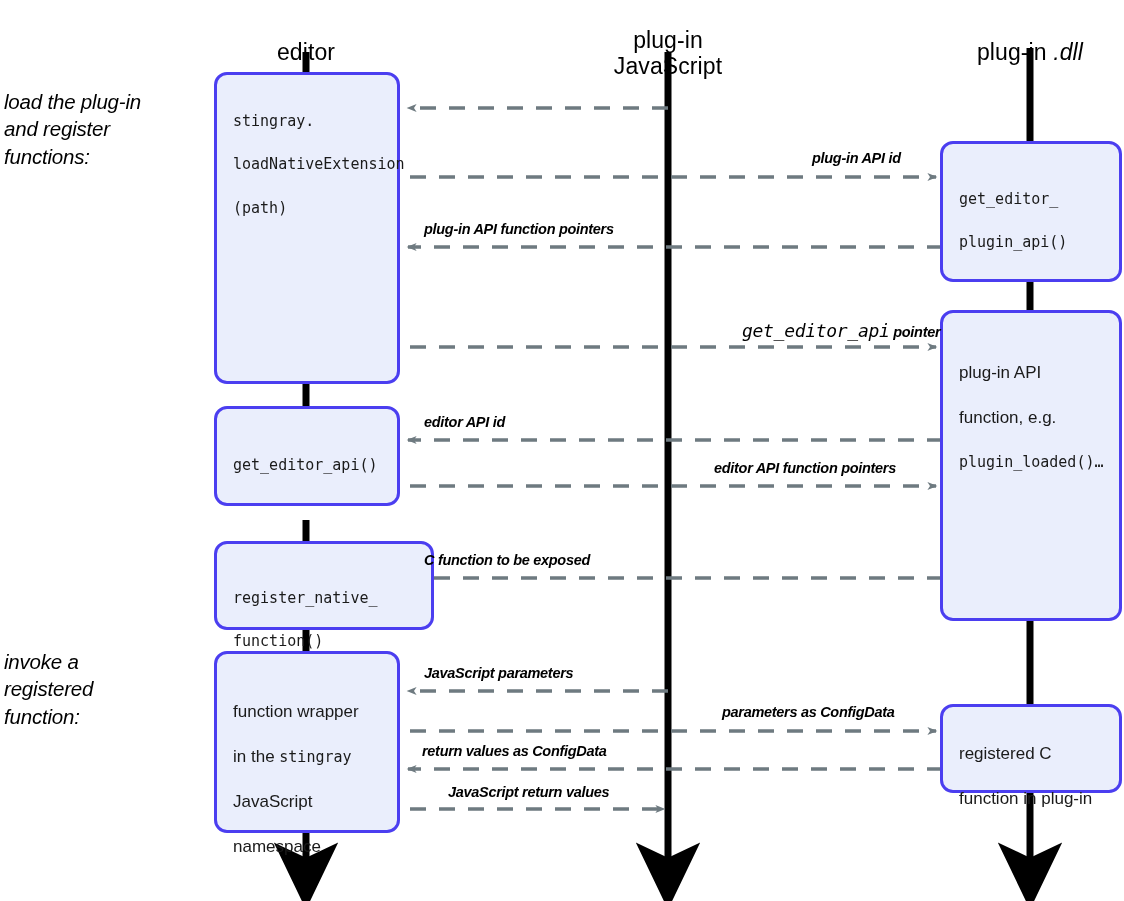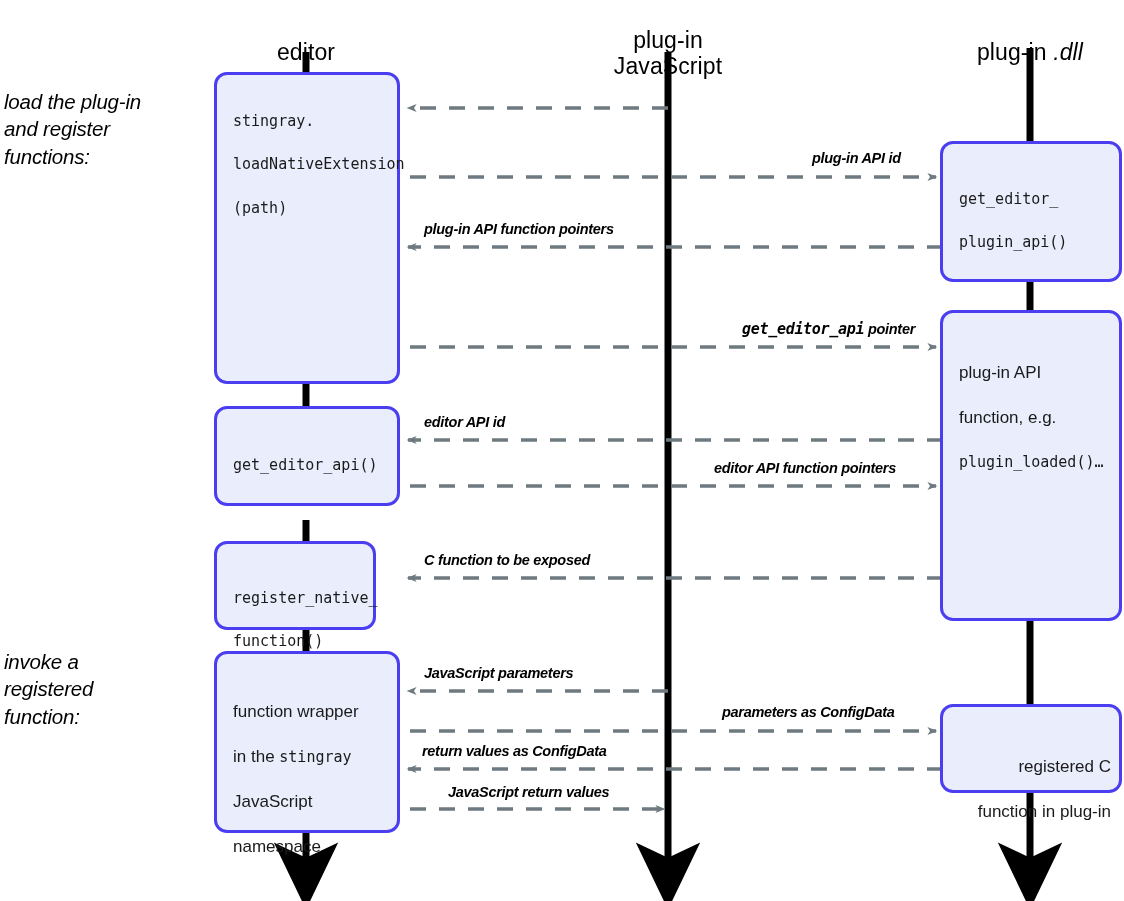--- a/index.html
+++ b/index.html
@@ -76,23 +76,23 @@
     font-family: "Liberation Sans", sans-serif;
     font-weight: bold;
     font-style: italic;
     font-size: 14.5px;
     color: #000000;
     white-space: nowrap;
     letter-spacing: -.3px;
   }
   .msg-label .code {
     font-family: "DejaVu Sans Mono", monospace;
-    font-weight: bold;
+    font-weight: normal;
     font-style: italic;
-    font-size: 15px;
+    font-size: 18px;
   }
 </style>
 </head>
 <body>
 
 <div id="stage">
 
   <svg id="svg-layer" viewBox="0 0 1124 901">
     <defs>
       <marker id="arrow-black" markerWidth="14" markerHeight="14" refX="5.2" refY="5" orient="auto" markerUnits="strokeWidth">
@@ -179,21 +179,21 @@
       <span class="mono">(path)</span>
     </div>
   </div>
 
   <div class="act-box" style="left:214px; top:406px; width:186px; height:100px;">
     <div class="box-text" style="top:24px;">
       <span class="mono">get_editor_api()</span>
     </div>
   </div>
 
-  <div class="act-box" style="left:214px; top:541px; width:162px; height:89px;">
+  <div class="act-box" style="left:214px; top:541px; width:220px; height:89px;">
     <div class="box-text" style="top:22px;">
       <span class="mono">register_native_</span><br>
       <span class="mono">function()</span>
     </div>
   </div>
 
   <div class="act-box" style="left:214px; top:651px; width:186px; height:182px;">
     <div class="box-text t-top" style="top:25px;">
       <span class="sans">function wrapper</span><br>
       <span class="sans">in the </span><span class="mono">stingray</span><br>
@@ -211,21 +211,21 @@
 
   <div class="act-box" style="left:940px; top:310px; width:182px; height:311px;">
     <div class="box-text t-top" style="top:27px;">
       <span class="sans">plug-in API</span><br>
       <span class="sans">function, e.g.</span><br>
       <span class="mono">plugin_loaded()…</span>
     </div>
   </div>
 
   <div class="act-box" style="left:940px; top:704px; width:182px; height:89px;">
-    <div class="box-text" style="top:27px;text-align:right;">
+    <div class="box-text" style="top:14px;">
       <span class="sans">registered C</span><br>
       <span class="sans">function in plug-in</span>
     </div>
   </div>
 
   <div class="msg-label" style="left:812px; top:150px;">plug-in API id</div>
 
   <div class="msg-label" style="left:424px; top:221px;">plug-in API function pointers</div>
 
   <div class="msg-label" style="left:742px; top:320px;">

